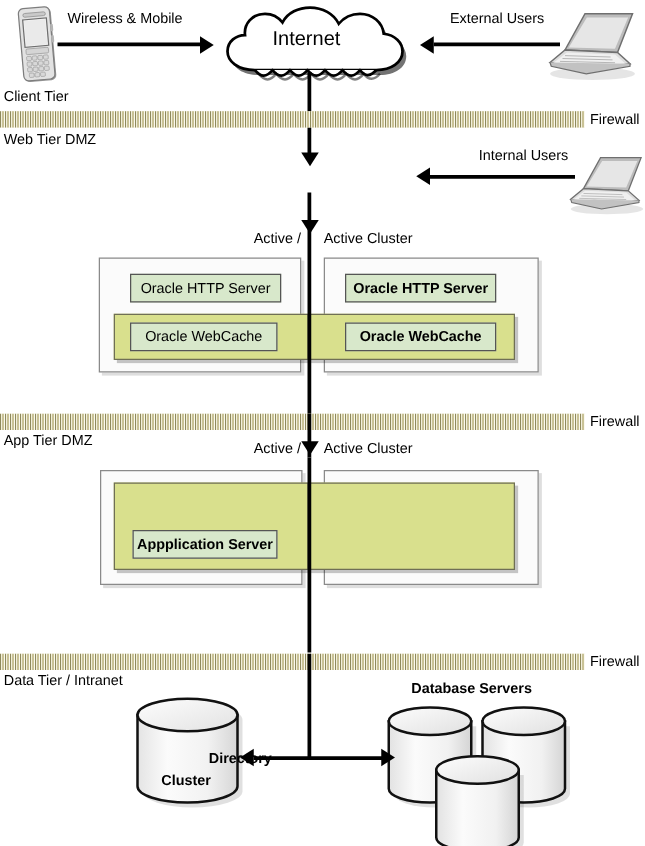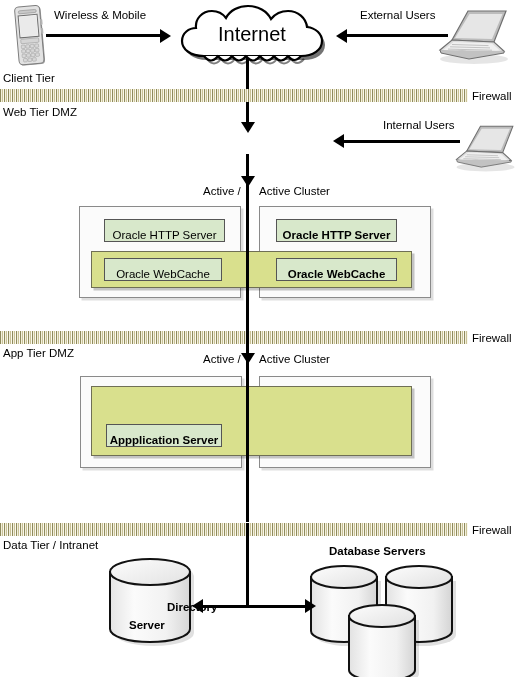--- a/index.html
+++ b/index.html
@@ -23,21 +23,21 @@
   
   .lbl {
     position: absolute;
     font-size: 11.5px;
     color: #000;
     white-space: nowrap;
     line-height: 1;
   }
   .lbl-tier { font-size: 11.5px; }
   .lbl-fw   { font-size: 11.5px; }
-  .lbl-cloud { font-size: 20px; }
+  .lbl-cloud { font-size: 16px; }
   .lbl-bold { font-weight: bold; font-size: 11.5px; }
 
   
   .firewall {
     position: absolute;
     height: 13px;
     background-image: repeating-linear-gradient(
         to right,
         #8f8a5c 0px, #8f8a5c 1px,
         #f2efdc 1px, #f2efdc 2px,
@@ -99,21 +99,21 @@
     position: absolute;
     background: #d9e08d;
     border: 1.5px solid #6f6f55;
     box-shadow: 2.5px 2.5px 0 rgba(0,0,0,0.22);
   }
   .comp-box {
     position: absolute;
     background: #d8e8cb;
     border: 1.5px solid #555;
     display: flex;
-    align-items: flex-end;
+    align-items: center;
     justify-content: center;
     font-size: 11.5px;
     color: #000;
   }
   .comp-box.bold { font-weight: bold; }
 
   .v-divider {
     position: absolute;
     width: 3px;
     background: #000;
@@ -309,21 +309,21 @@
       <linearGradient id="capA" x1="0" y1="0" x2="1" y2="1">
         <stop offset="0%" stop-color="#fdfdfd"></stop>
         <stop offset="100%" stop-color="#e2e2e2"></stop>
       </linearGradient>
     </defs>
     <path d="M6,73 L6,16 A40,13 0 0 1 86,16 L86,73 A40,13 0 0 1 6,73 Z" fill="#000" opacity="0.12" transform="translate(4,4)"></path>
     <path d="M6,73 L6,16 L86,16 L86,73 A40,13 0 0 1 6,73 Z" fill="url(#cylA)" stroke="#111" stroke-width="2"></path>
     <ellipse cx="46" cy="16" rx="40" ry="13" fill="url(#capA)" stroke="#111" stroke-width="2"></ellipse>
   </svg>
   <div class="lbl lbl-bold" style="left:119px; top:602px;padding-left:48px;">Directory</div>
-  <div class="lbl lbl-bold" style="left:129px; top:620px;">Server</div>
+  <div class="lbl lbl-bold" style="left:129px; top:620px;">Cluster</div>
 
   <svg class="abs" style="left:306px; top:563px;" width="78" height="96" viewBox="0 0 78 96">
     <defs>
       <linearGradient id="cylB" x1="0" y1="0" x2="1" y2="0">
         <stop offset="0%" stop-color="#e2e2e2"></stop>
         <stop offset="32%" stop-color="#fbfbfb"></stop>
         <stop offset="72%" stop-color="#f1f1f1"></stop>
         <stop offset="100%" stop-color="#d4d4d4"></stop>
       </linearGradient>
       <linearGradient id="capB" x1="0" y1="0" x2="1" y2="1">

